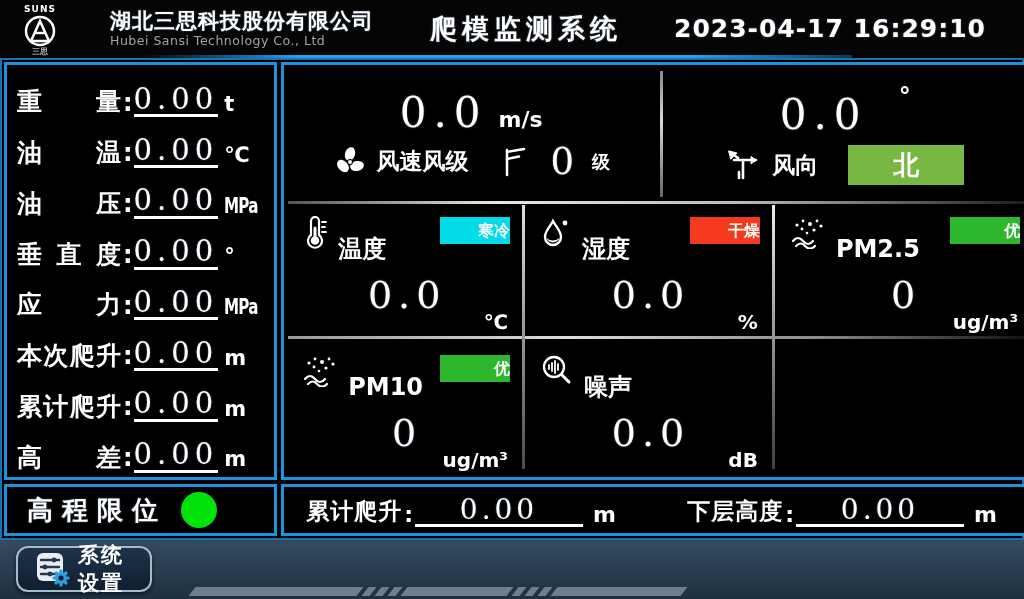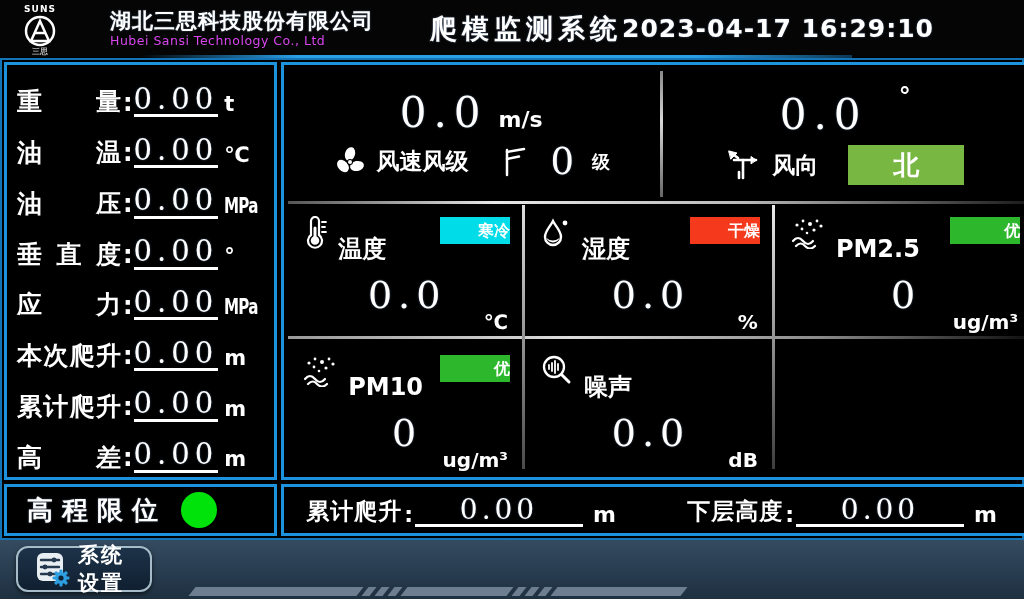--- a/index.html
+++ b/index.html
@@ -6,23 +6,23 @@
   #app{position:relative;width:1024px;height:599px;background:#000;overflow:hidden;
        font-family:"DejaVu Sans","Liberation Sans",sans-serif;color:#fff;}
   .tsh{text-shadow:0 0 2px rgba(150,200,255,.45);}
 
   
   #header{position:absolute;top:0;left:0;width:100%;height:57px;background:#050505;
           display:flex;align-items:center;padding-left:14px;box-sizing:border-box;}
   .logo-wrap{width:92px;height:54px;flex:0 0 auto;}
   .company{margin-left:4px;line-height:1.05;}
   .company-cn{font-size:21px;font-weight:bold;letter-spacing:1px;}
-  .company-en{font-size:12.5px;color:#d946ef;letter-spacing:.5px;margin-top:2px;}
+  .company-en{font-size:12.5px;color:#a3a3a3;letter-spacing:.5px;margin-top:2px;}
   .app-title{margin-left:56px;font-size:27px;font-weight:bold;letter-spacing:5px;}
-  .timestamp{font-size:25px;font-weight:bold;letter-spacing:1px;}
+  .timestamp{margin-left:52px;font-size:25px;font-weight:bold;letter-spacing:1px;}
   #header-underline{position:absolute;top:55px;left:140px;width:712px;height:3px;
      background:linear-gradient(to right,rgba(42,158,230,0),#2a9ee6 22%,#2a9ee6 78%,rgba(16,60,90,.9));}
 
   
   #content{position:absolute;top:58px;left:0;right:0;bottom:59px;border:2px solid #1375b8;
            box-sizing:border-box;display:flex;background:#000;}
   .panel{border:3px solid #1e93dd;background:#000;box-sizing:border-box;margin:2px;}
   #left-col{width:284px;display:flex;flex-direction:column;}
   #sidebar{flex:1;display:flex;flex-direction:column;justify-content:space-around;
            padding:4px 8px 2px 10px;}

